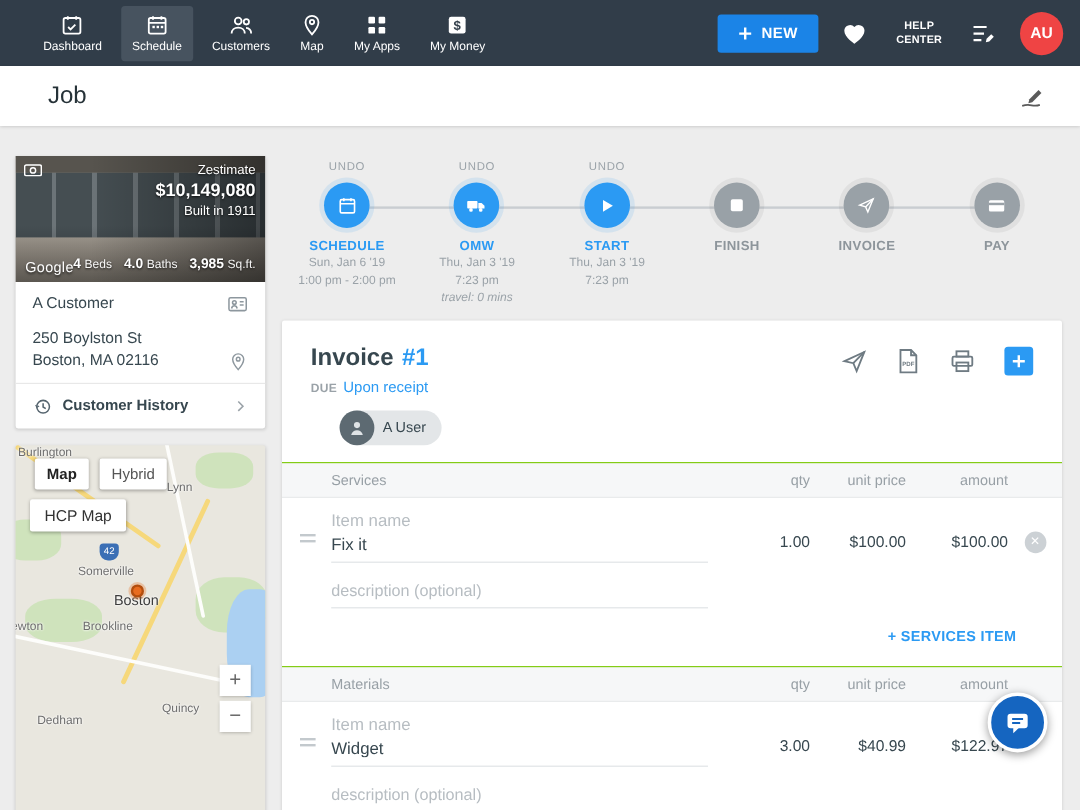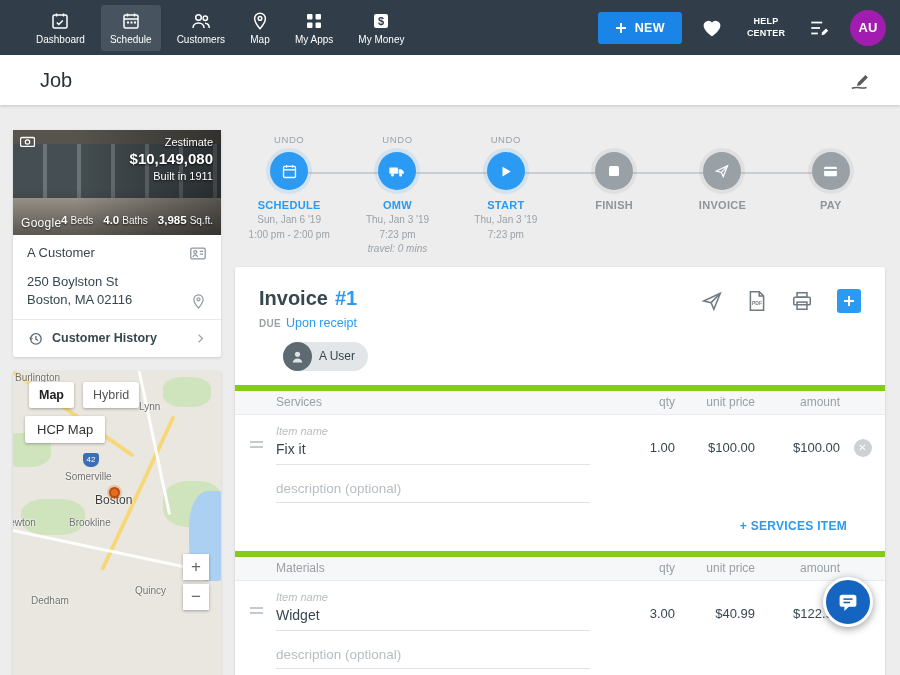--- a/index.html
+++ b/index.html
@@ -9,21 +9,21 @@
   
   .topnav { height:55px; background:#313d49; display:flex; align-items:center; justify-content:space-between; padding-right:14px; }
   .nav-items { display:flex; align-items:center; padding-left:20px; }
   .nav-item { display:flex; flex-direction:column; align-items:center; gap:3px; padding:6px 9px; margin-left:7px; border-radius:3px; cursor:pointer; }
   .nav-item.active { background:#47535f; }
   .nav-item svg { display:block; }
   .nav-label { font-size:10px; color:#fff; white-space:nowrap; }
   .nav-right { display:flex; align-items:center; gap:18px; }
   .new-btn { display:flex; align-items:center; gap:8px; background:#1b84e7; color:#fff; height:32px; padding:0 17px; border-radius:3px; font-size:12.5px; font-weight:bold; letter-spacing:.4px; cursor:pointer; }
   .help-center { font-size:9px; font-weight:bold; color:#fff; width:48px; text-align:center; line-height:1.25; letter-spacing:.2px; }
-  .avatar { width:36px; height:36px; border-radius:50%; background:#a21caf; color:#fff; font-size:13px; font-weight:bold; display:flex; align-items:center; justify-content:center; }
+  .avatar { width:36px; height:36px; border-radius:50%; background:#ef4444; color:#fff; font-size:13px; font-weight:bold; display:flex; align-items:center; justify-content:center; }
 
   
   .pagebar { height:50px; background:#fff; display:flex; align-items:center; justify-content:space-between; padding:0 28px 0 40px; box-shadow:0 1px 3px rgba(0,0,0,.18); position:relative; z-index:2; }
   .page-title { font-size:20px; color:#263238; }
 
   
   .content { display:flex; gap:14px; padding:25px 15px 0 13px; }
   .left-col { width:208px; flex:none; }
   .main-col { flex:1; min-width:0; }
   .card { background:#fff; box-shadow:0 1px 3px rgba(0,0,0,.14); border-radius:2px; }
@@ -92,26 +92,26 @@
   .due-label { font-size:10px; font-weight:bold; color:#9aa2a8; letter-spacing:.3px; }
   .due-val { font-size:12.5px; color:#2b9af3; margin-left:5px; cursor:pointer; }
   .inv-icons { position:absolute; right:24px; top:22px; display:flex; align-items:center; gap:24px; }
   .addbtn { width:24px; height:24px; background:#2b9af3; border-radius:3px; display:flex; align-items:center; justify-content:center; cursor:pointer; }
   .user-row { display:flex; justify-content:flex-start; padding:12px 24px 0; }
   .chip { display:flex; align-items:center; background:#e3e6e8; border-radius:15px; height:29px; padding-right:13px; cursor:pointer; }
   .chip-av { width:29px; height:29px; border-radius:50%; background:#5d6a72; display:flex; align-items:center; justify-content:center; }
   .chip-label { font-size:12px; color:#37474f; margin-left:7px; }
 
   .igrid { display:grid; grid-template-columns:15px 26px 1fr 85px 80px 85px 45px; align-items:center; }
-  .band { margin-top:14px; background:#f6f7f8; border-top:6px solid #84cc16; border-bottom:1px solid #e9ebec; height:30px; font-size:12px; color:#98a0a6; }
+  .band { margin-top:14px; background:#f6f7f8; border-top:1px solid #84cc16; border-bottom:1px solid #e9ebec; height:30px; font-size:12px; color:#98a0a6; }
   .c3 { grid-column:3; } .c4 { grid-column:4; text-align:right; } .c5 { grid-column:5; text-align:right; } .c6 { grid-column:6; text-align:right; }
   .irow { padding-top:10px; align-items:end; }
   .handle { grid-column:2; width:13px; margin-bottom:14px; cursor:grab; }
   .handle span { display:block; height:2px; background:#c3c9cd; margin:3px 0; }
-  .mini { font-size:11px; color:#b7bdc2; margin-bottom:1px;font-style:italic; }
+  .mini { font-size:14px; color:#b7bdc2; margin-bottom:1px; }
   .iname { width:100%; border:0; border-bottom:1px solid #e0e4e6; font-size:14px; color:#37474f; padding:3px 0 7px; outline:none; background:transparent; font-family:inherit; }
   .num { font-size:13px; color:#37474f; padding-bottom:10px; }
   .xcell { grid-column:7; display:flex; justify-content:center; padding-bottom:8px; }
   .xbtn { width:18px; height:18px; border-radius:50%; background:#ccd1d5; color:#fff; font-size:10px; line-height:1; display:flex; align-items:center; justify-content:center; cursor:pointer; }
   .drow { margin-top:14px; }
   .desc { grid-column:3; width:100%; border:0; border-bottom:1px solid #e0e4e6; font-size:13.5px; color:#37474f; padding:2px 0 6px; outline:none; background:transparent; font-family:inherit; }
   .desc::placeholder, .iname::placeholder { color:#b7bdc2; }
   .addrow { text-align:right; padding:16px 38px 18px 0; font-size:12px; font-weight:bold; color:#2b9af3; letter-spacing:.3px; cursor:pointer; }
 
   

